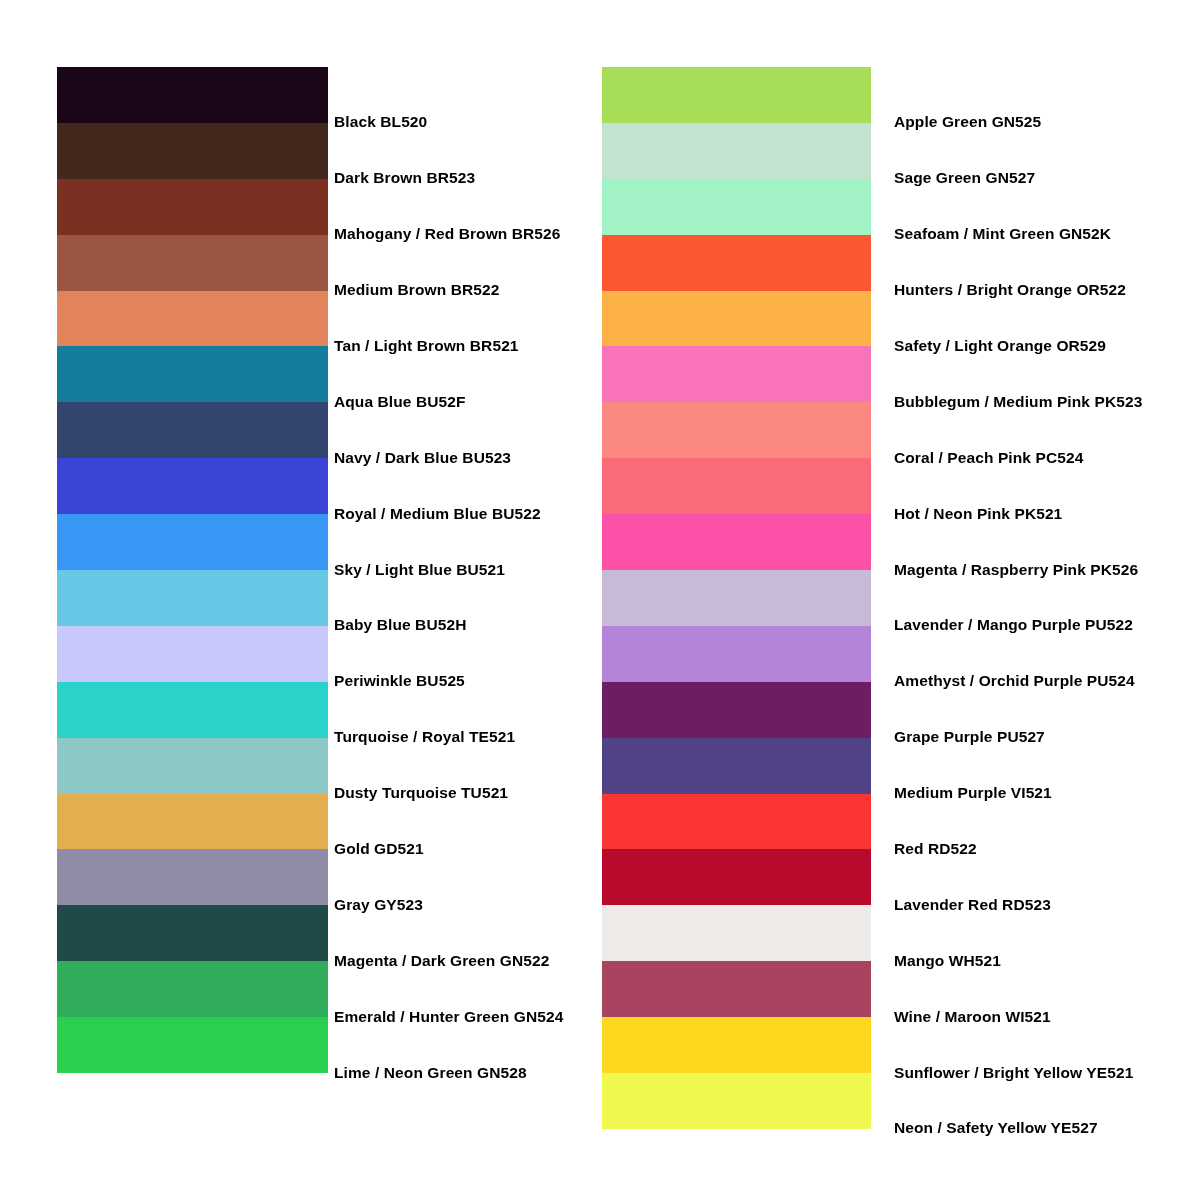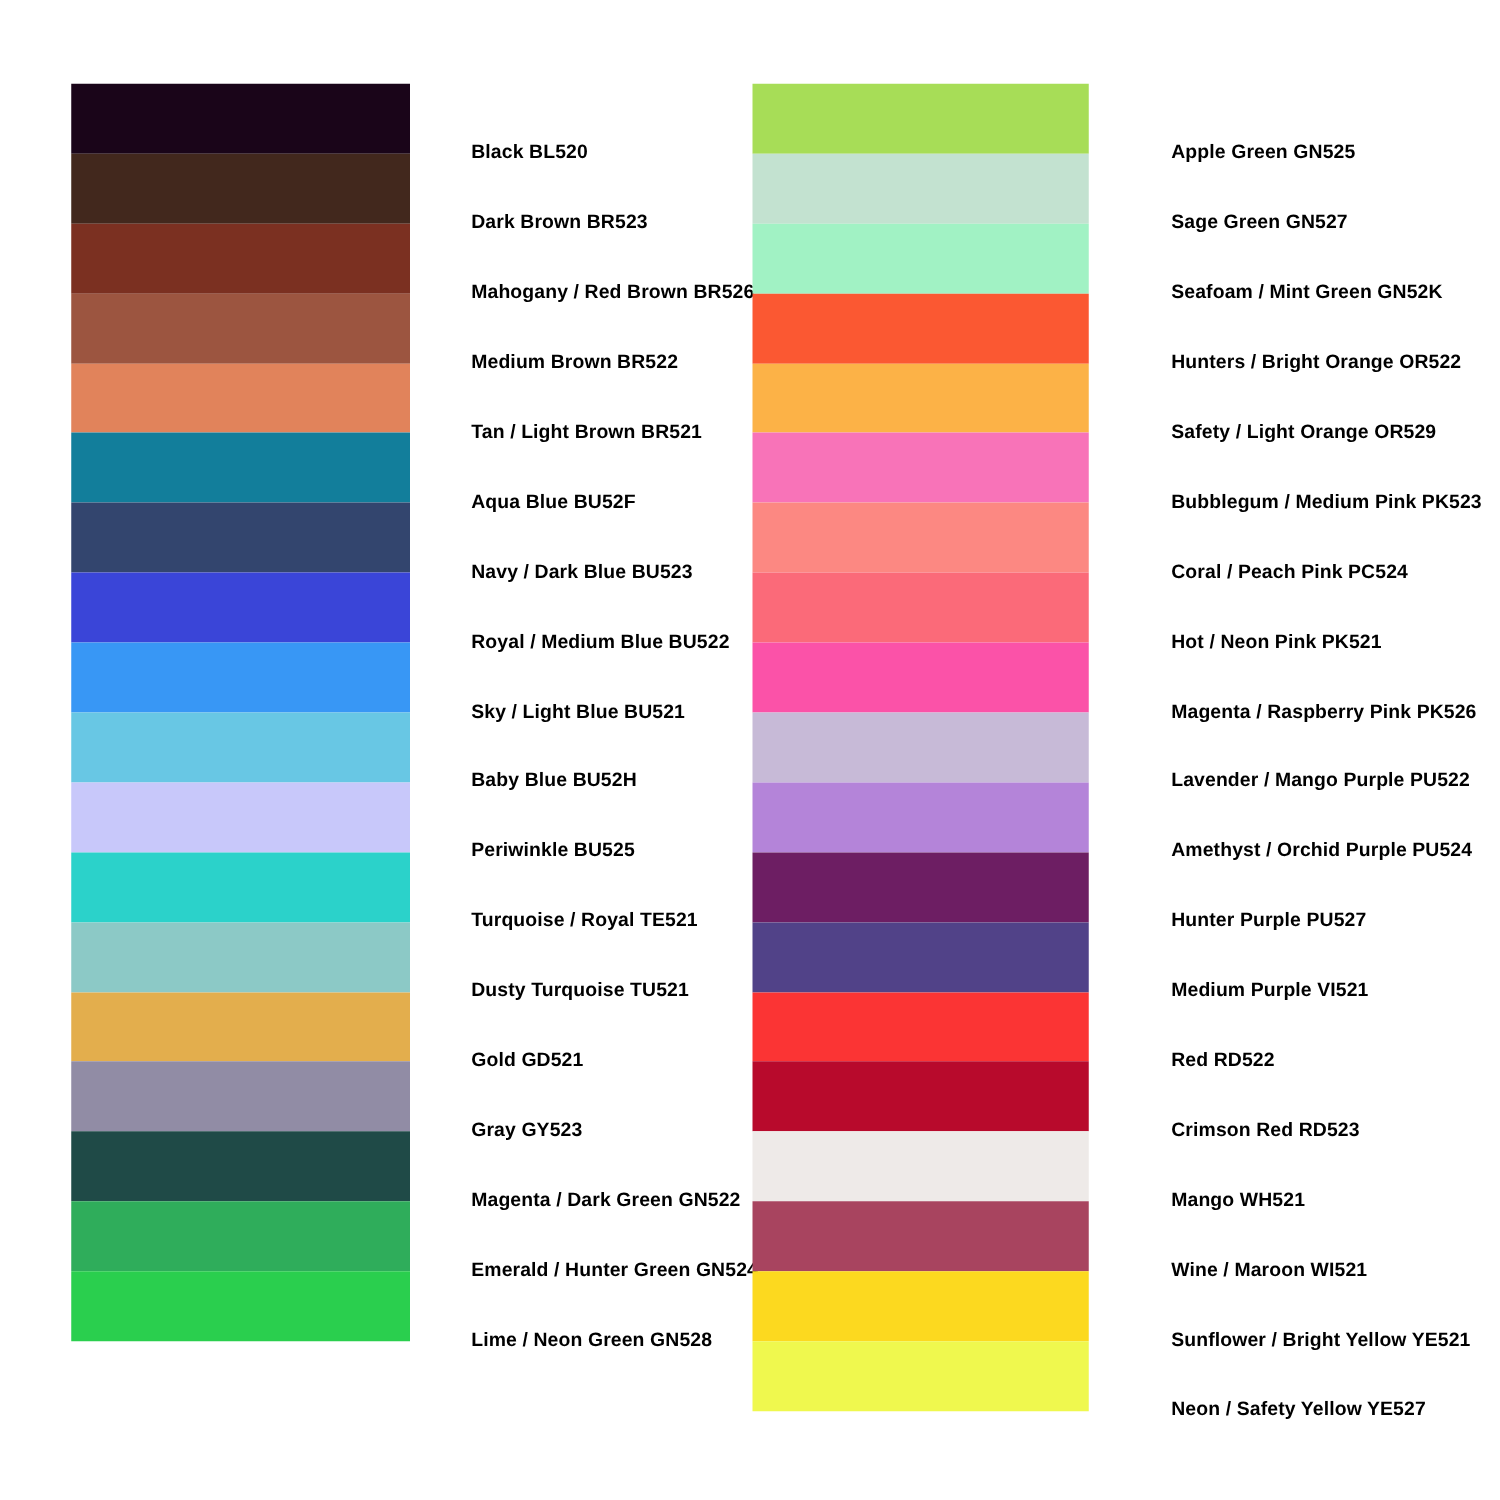--- a/index.html
+++ b/index.html
@@ -42,21 +42,20 @@
   .swatch-label {
     position: absolute;
     left: 0;
     bottom: -7px;
     white-space: nowrap;
     font-size: 15.5px;
     font-weight: bold;
     color: #000000;
     letter-spacing: 0.1px;
     line-height: 1;
-    margin-left: 43px;
   }
   .column-left  .swatch-label { left: 277px; }
   .column-right .swatch-label { left: 292px; }
 </style>
 </head>
 <body>
 
 <div class="chart">
   <div class="column column-left">
       <div class="swatch-row">
@@ -172,33 +171,33 @@
       <div class="swatch-row">
         <div class="swatch" style="background-color: rgb(199, 186, 215);"></div>
         <div class="swatch-label">Lavender / Mango Purple PU522</div>
       </div>
       <div class="swatch-row">
         <div class="swatch" style="background-color: rgb(180, 132, 217);"></div>
         <div class="swatch-label">Amethyst / Orchid Purple PU524</div>
       </div>
       <div class="swatch-row">
         <div class="swatch" style="background-color: rgb(109, 30, 99);"></div>
-        <div class="swatch-label">Hunter Purple PU527</div>
+        <div class="swatch-label">Grape Purple PU527</div>
       </div>
       <div class="swatch-row">
         <div class="swatch" style="background-color: rgb(81, 66, 136);"></div>
         <div class="swatch-label">Medium Purple VI521</div>
       </div>
       <div class="swatch-row">
         <div class="swatch" style="background-color: rgb(251, 52, 52);"></div>
         <div class="swatch-label">Red RD522</div>
       </div>
       <div class="swatch-row">
         <div class="swatch" style="background-color: rgb(184, 10, 44);"></div>
-        <div class="swatch-label">Crimson Red RD523</div>
+        <div class="swatch-label">Lavender Red RD523</div>
       </div>
       <div class="swatch-row">
         <div class="swatch" style="background-color: rgb(238, 234, 232);"></div>
         <div class="swatch-label">Mango WH521</div>
       </div>
       <div class="swatch-row">
         <div class="swatch" style="background-color: rgb(168, 68, 95);"></div>
         <div class="swatch-label">Wine / Maroon WI521</div>
       </div>
       <div class="swatch-row">

